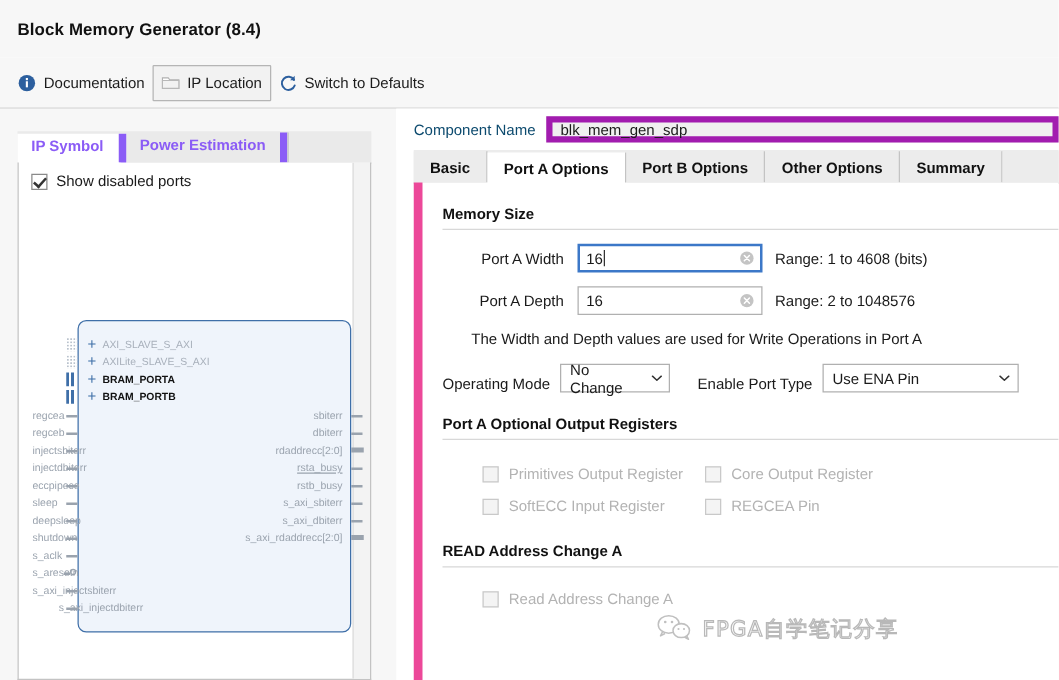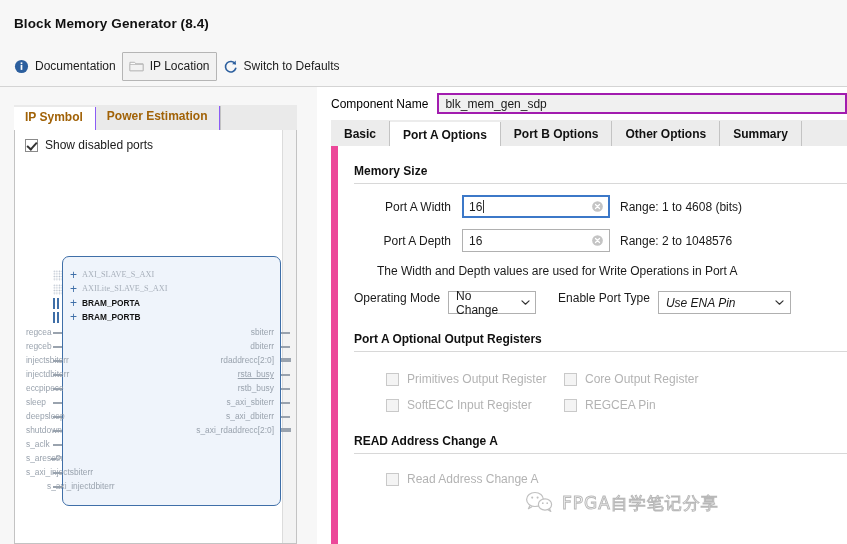--- a/index.html
+++ b/index.html
@@ -87,26 +87,26 @@
   #left-tabs {
     display: flex;
     align-items: flex-end;
     height: 25px;
     border-bottom: 1px solid #b9b9b9;
     background: #eaeaea;
   }
   .ltab {
     font-size: 12px;
     font-weight: bold;
-    color: #a16207;
+    color: #8b5cf6;
     padding: 3px 12px 5px 11px;
     height: 24px;
     box-sizing: border-box;
     background: #eaeaea;
-    border-right: 1px solid #8b5cf6;
+    border-right: 6px solid #8b5cf6;
     cursor: default;
     white-space: nowrap;
   }
   .ltab.active {
     background: #ffffff;
     border-bottom: 1px solid #ffffff;
     position: relative;
     top: 1px;
   }
   .ltab-filler {
@@ -200,21 +200,21 @@
     font-family: "Liberation Sans", sans-serif;
     white-space: nowrap;
   }
   .bus-plus {
     color: #3f6fa8;
     font-size: 12px;
     line-height: 8px;
     font-weight: 500;
   }
   .bus-label.on { color: #111111; font-weight: bold; }
-  .bus-label.off { color: #a8b0bb; font-family: Liberation Serif, serif; }
+  .bus-label.off { color: #a8b0bb; }
 
   .bus-conn {
     position: absolute;
     width: 9px;
     height: 11px;
   }
   .bus-conn.on {
     background:
       linear-gradient(to right,
         #3f6fa8 0 2px, transparent 2px 4px,
@@ -264,26 +264,26 @@
     background: #ffffff;
   }
   #comp-name-row {
     display: flex;
     align-items: center;
     height: 33px;
     padding-left: 14px;
     gap: 9px;
     background: #ffffff;
   }
-  #comp-name-label { font-size: 12px; color: #000000; }
+  #comp-name-label { font-size: 12px; color: #0c4a6e; }
   #comp-name-field {
     flex: 1;
     height: 21px;
     background: #f0f0f0;
-    border: 2px solid #a21caf;
+    border: 5px solid #a21caf;
     display: flex;
     align-items: center;
     padding-left: 6px;
     box-sizing: border-box;
     font-size: 12px;
     color: #1a1a1a;
     margin-right: 0px;
   }
 
   #rtabs {
@@ -396,21 +396,21 @@
   }
   .hint-line {
     font-size: 12px;
     color: #1a1a1a;
     margin-top: 12px;
     margin-left: 23px;
   }
 
   .dd-row {
     display: flex;
-    align-items: flex-start;
+    align-items: flex-end;
     margin-top: 13px;
   }
   .dd-label { font-size: 12px; color: #1a1a1a; }
   .dropdown {
     height: 23px;
     border: 1px solid #b0b0b0;
     background: #ffffff;
     display: flex;
     align-items: center;
     box-sizing: border-box;
@@ -668,21 +668,21 @@
         <span class="dd-label">Operating Mode</span>
         <div class="dropdown" style="width:88px;">
           <span class="dd-val">No Change</span>
           <span class="dd-arrow">
             <svg viewBox="0 0 14 14" width="11" height="11">
               <path d="M2.5 5l4.5 4.2L11.5 5" fill="none" stroke="#333333" stroke-width="1.5" stroke-linecap="round" stroke-linejoin="round"></path>
             </svg>
           </span>
         </div>
         <span class="dd-label" style="margin-left:22px;">Enable Port Type</span>
-        <div class="dropdown" style="width:133px;font-style:italic;">
+        <div class="dropdown" style="width:157px;">
           <span class="dd-val">Use ENA Pin</span>
           <span class="dd-arrow">
             <svg viewBox="0 0 14 14" width="11" height="11">
               <path d="M2.5 5l4.5 4.2L11.5 5" fill="none" stroke="#333333" stroke-width="1.5" stroke-linecap="round" stroke-linejoin="round"></path>
             </svg>
           </span>
         </div>
       </div>
 
       <div class="sect-title">Port A Optional Output Registers</div>

